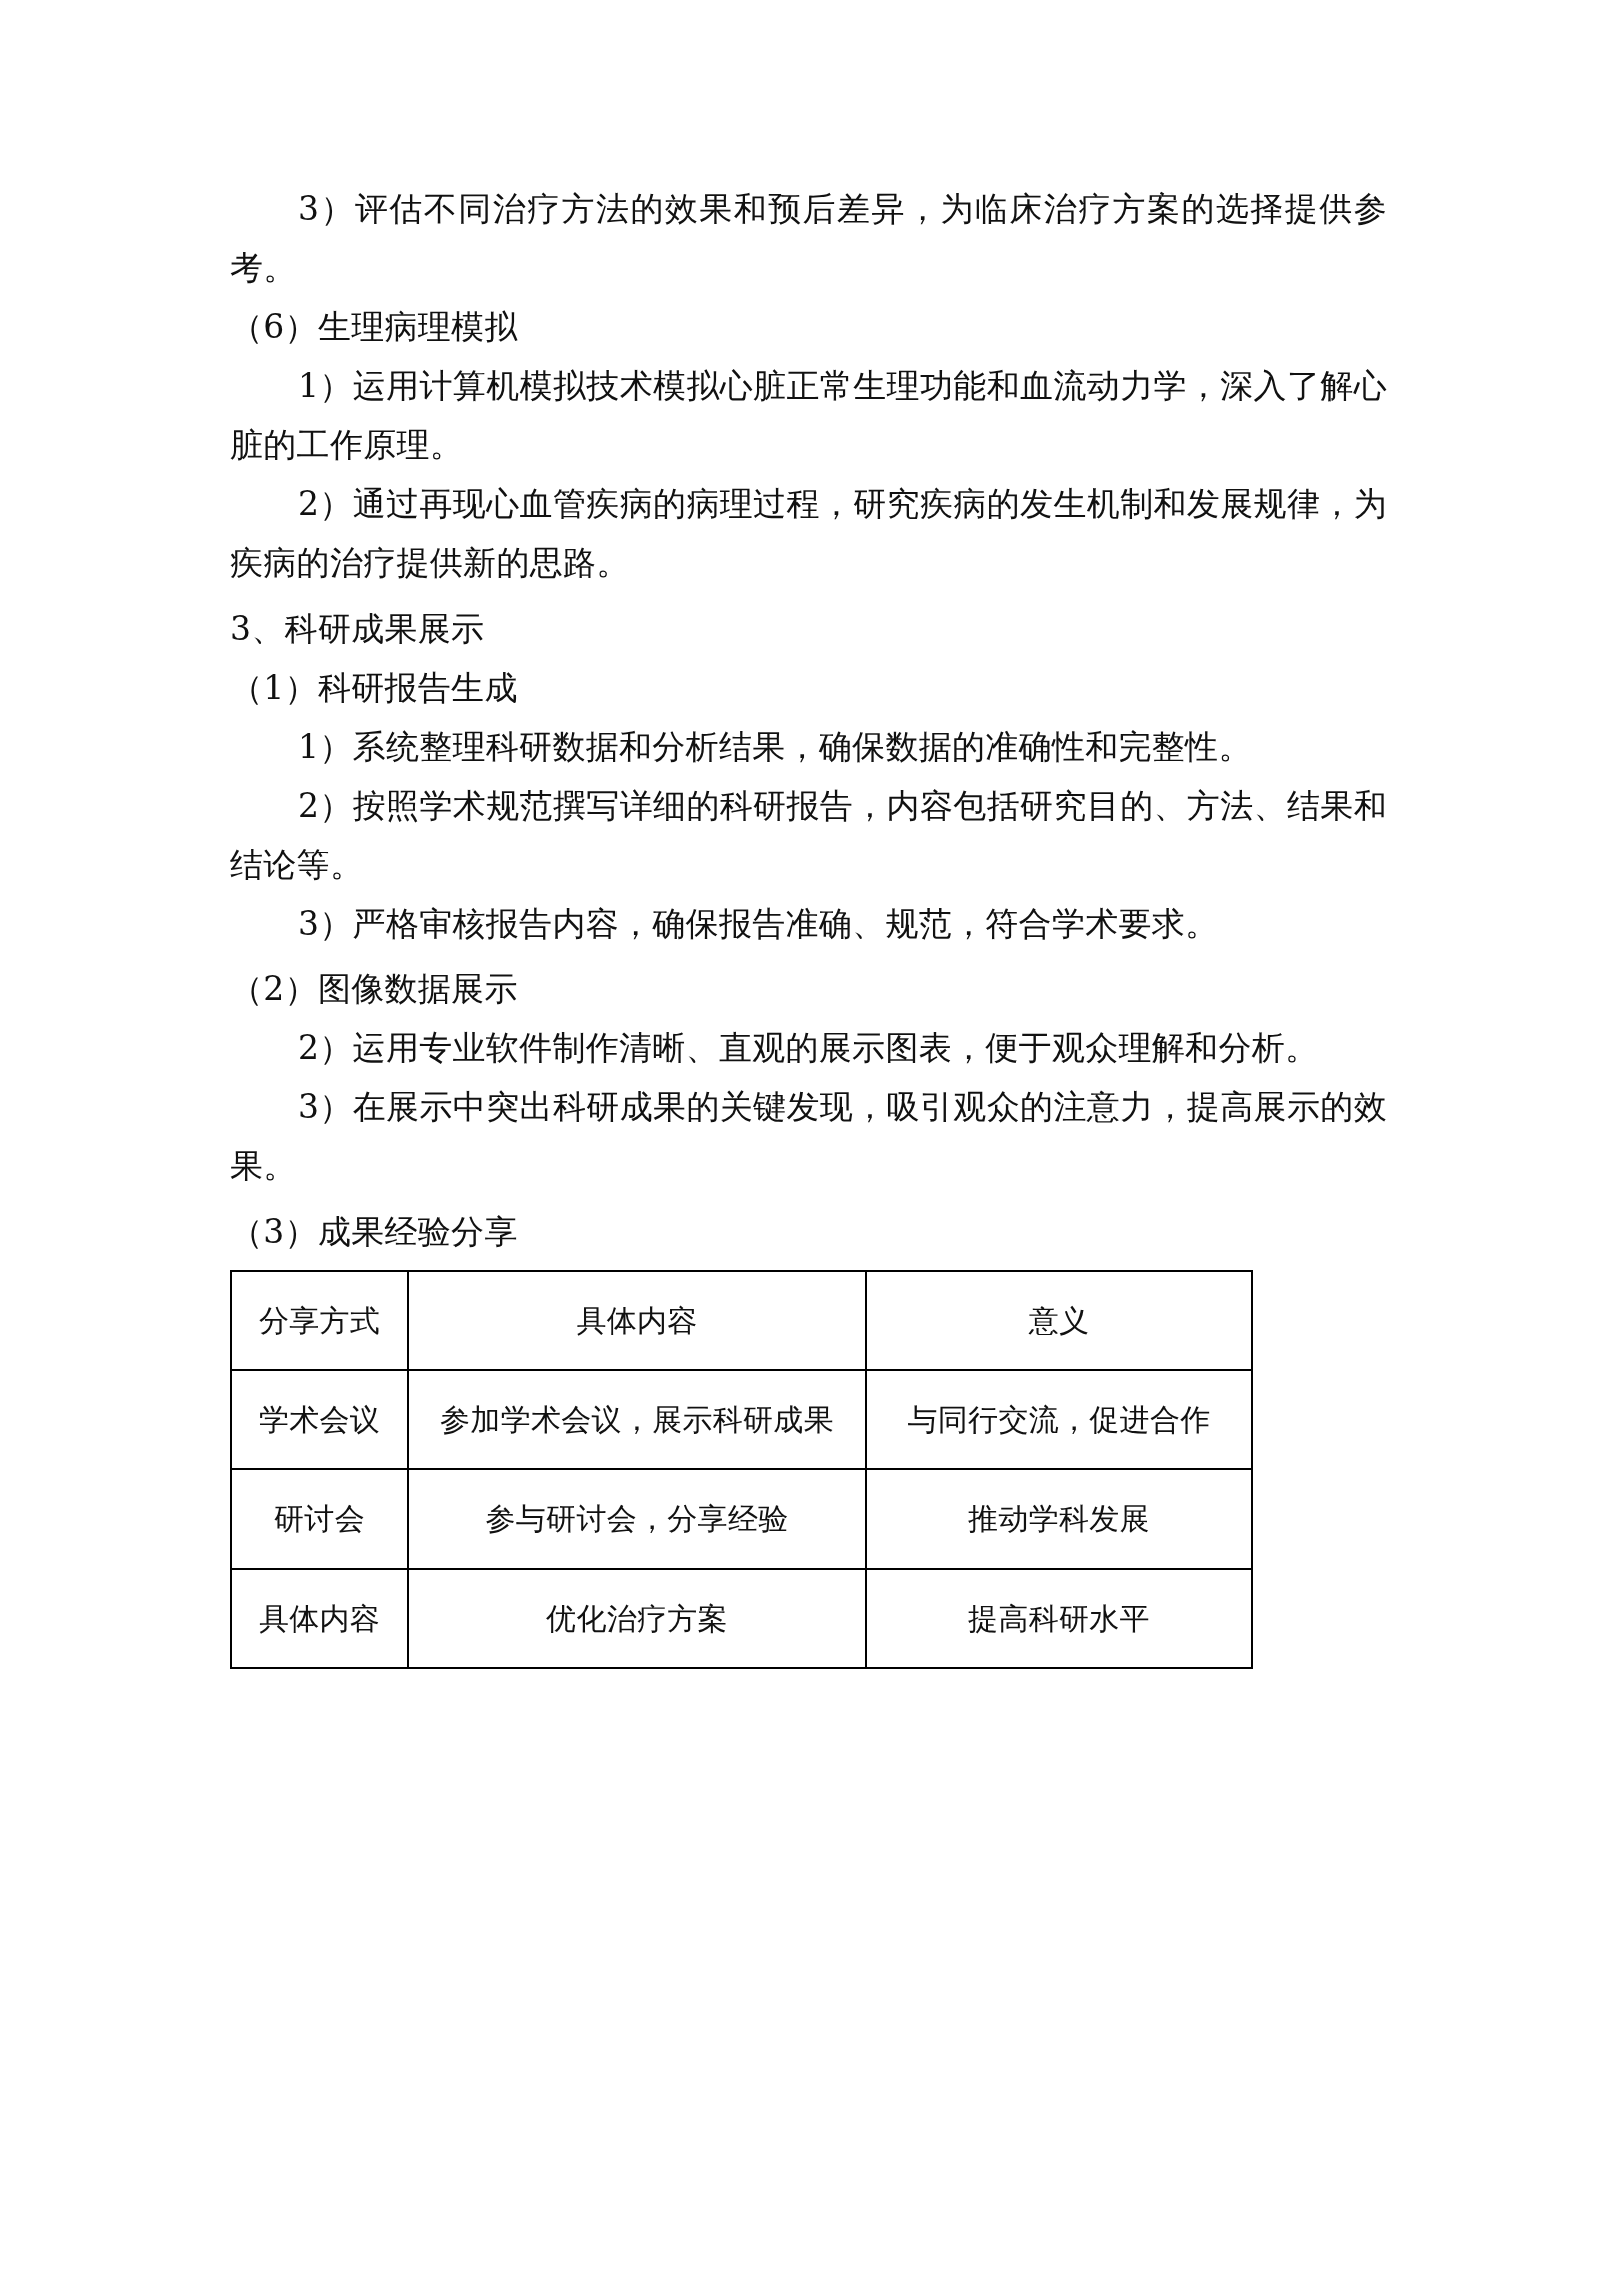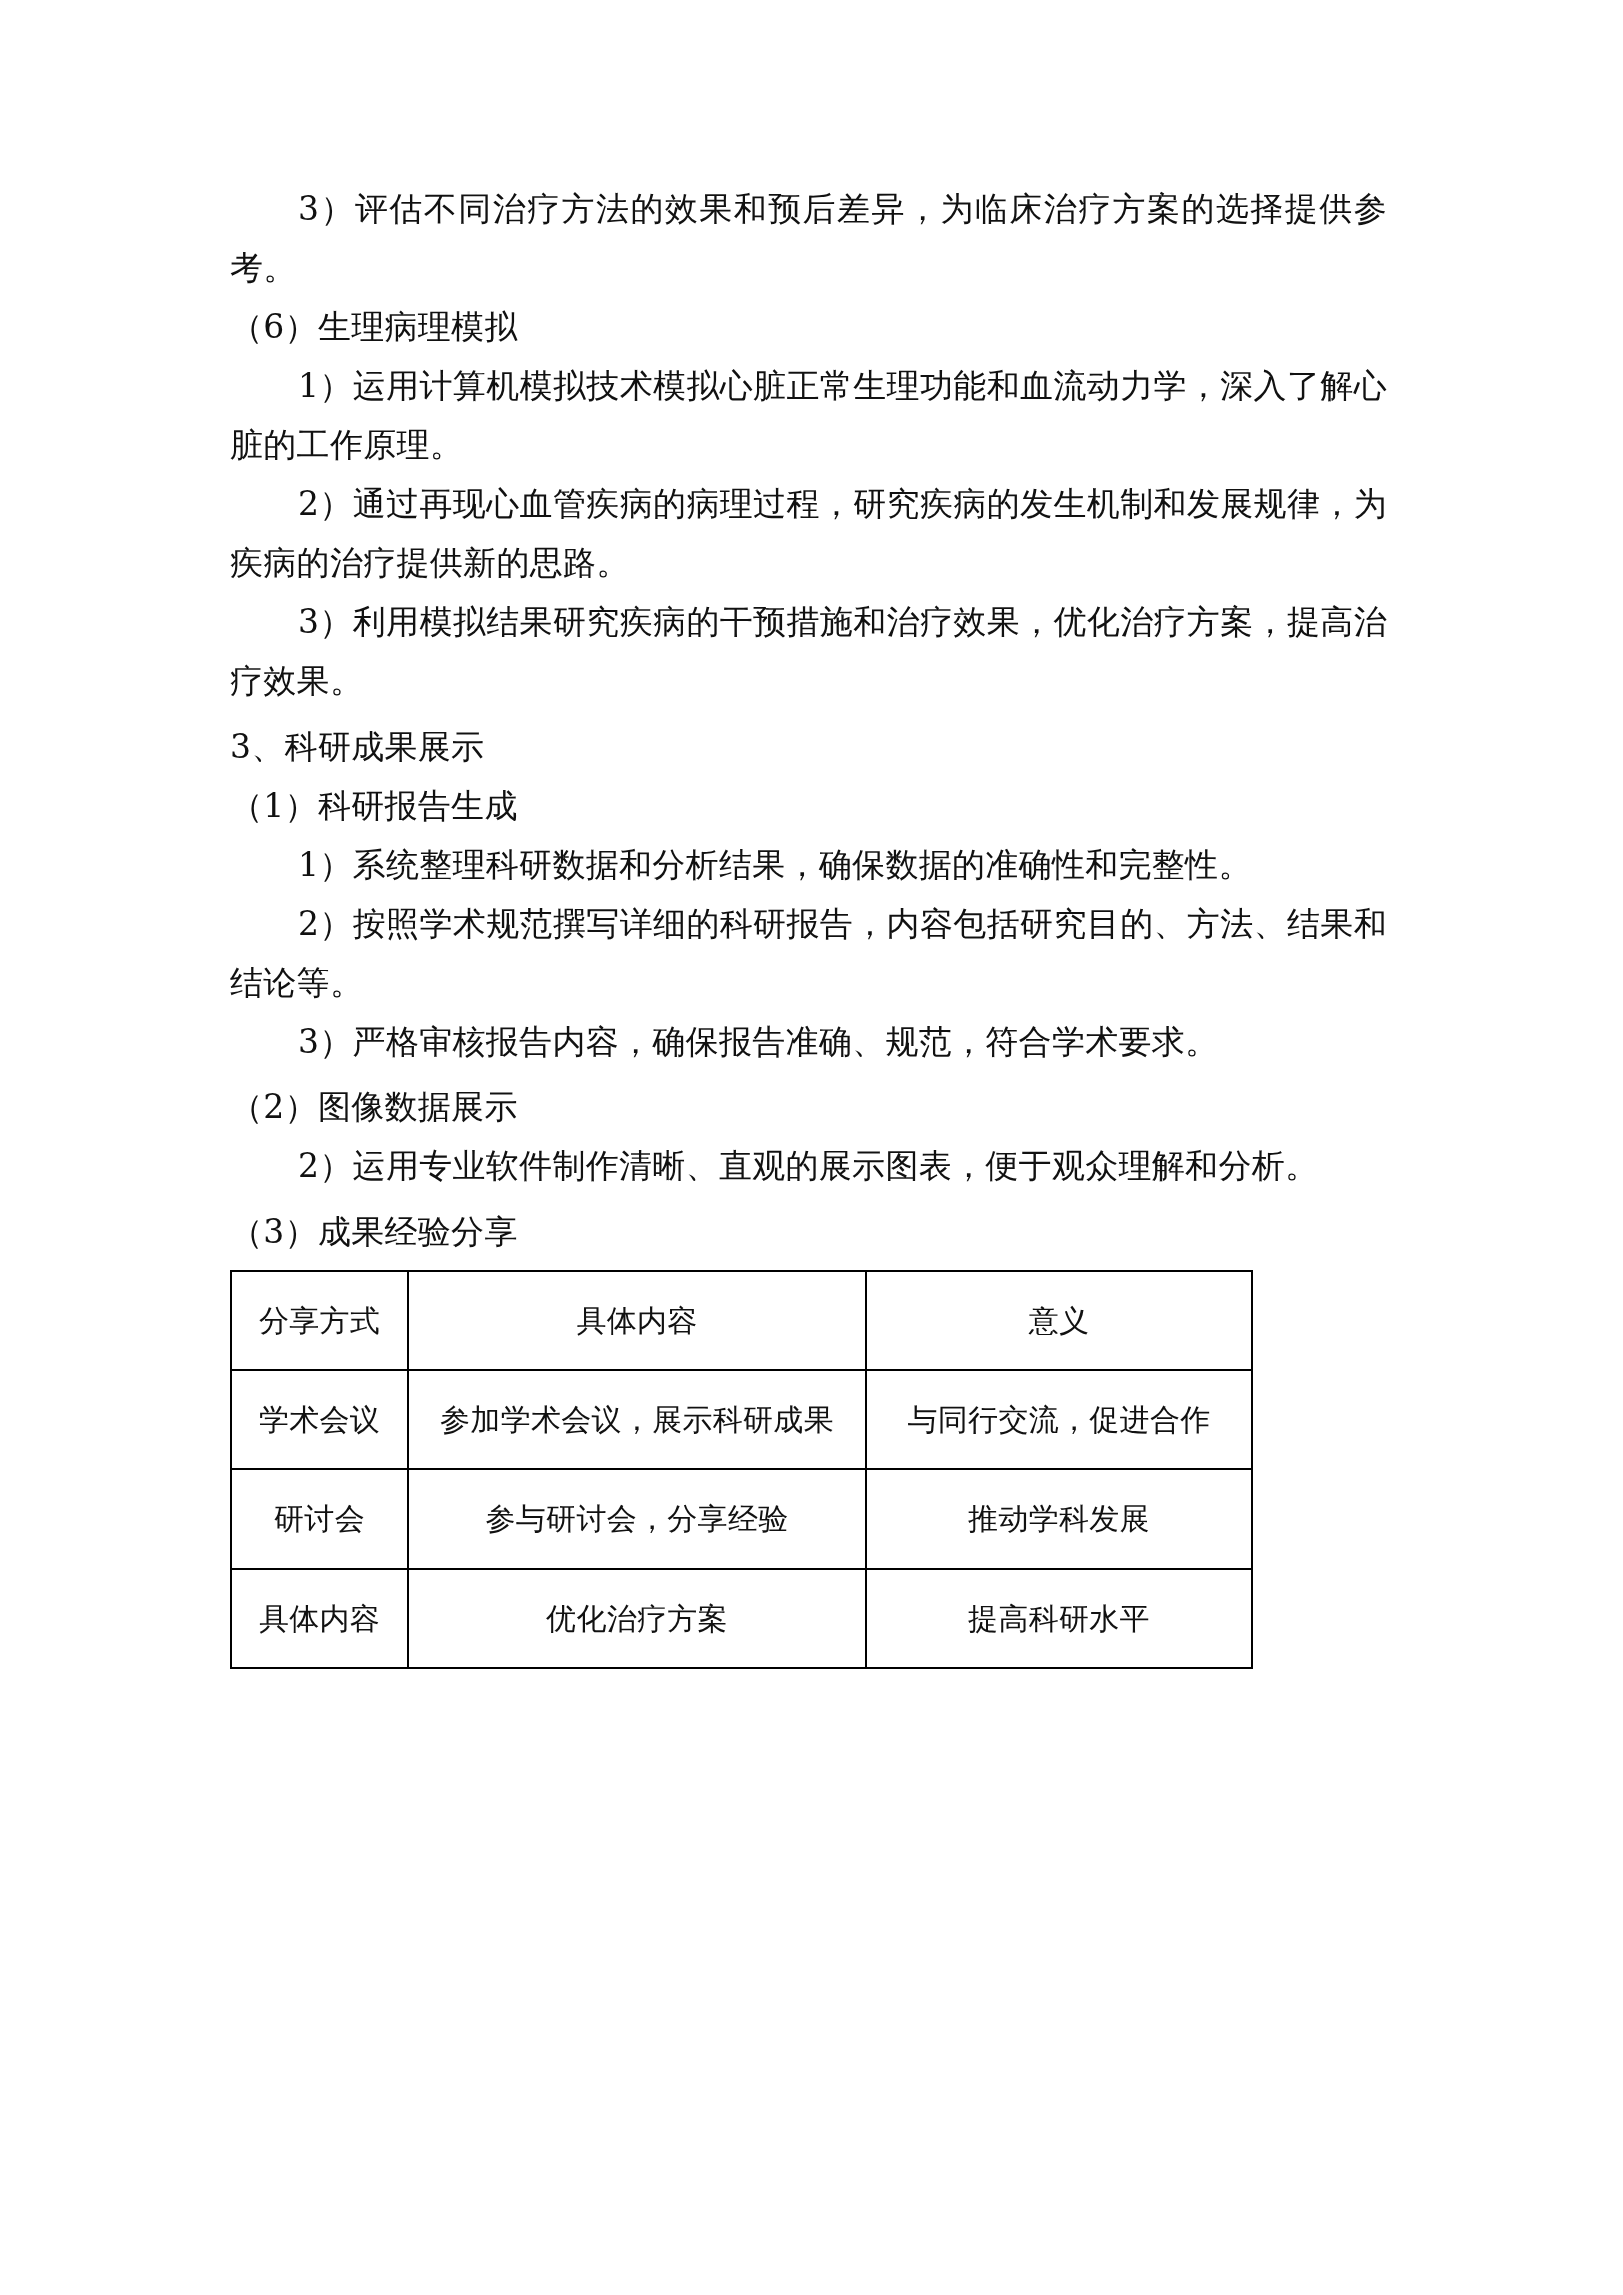--- a/index.html
+++ b/index.html
@@ -86,41 +86,41 @@
   <div id="content">
 
     <p class="para">3）评估不同治疗方法的效果和预后差异，为临床治疗方案的选择提供参考。</p>
 
     <p class="head">（6）生理病理模拟</p>
 
     <p class="para">1）运用计算机模拟技术模拟心脏正常生理功能和血流动力学，深入了解心脏的工作原理。</p>
 
     <p class="para">2）通过再现心血管疾病的病理过程，研究疾病的发生机制和发展规律，为疾病的治疗提供新的思路。</p>
 
-    <p class="para">3）利用模拟结果研究疾病的干预措施和治疗效果，优化治疗方案，提高治疗效果。</p>
 
     <div class="gap-sm"></div>
 
     <p class="head">3、科研成果展示</p>
 
     <p class="head">（1）科研报告生成</p>
 
     <p class="para">1）系统整理科研数据和分析结果，确保数据的准确性和完整性。</p>
 
     <p class="para">2）按照学术规范撰写详细的科研报告，内容包括研究目的、方法、结果和结论等。</p>
 
     <p class="para">3）严格审核报告内容，确保报告准确、规范，符合学术要求。</p>
 
     <div class="gap-sm"></div>
 
     <p class="head">（2）图像数据展示</p>
 
 
     <p class="para">2）运用专业软件制作清晰、直观的展示图表，便于观众理解和分析。</p>
 
+    <p class="para">3）在展示中突出科研成果的关键发现，吸引观众的注意力，提高展示的效果。</p>
 
     <div class="gap-sm"></div>
 
     <p class="head">（3）成果经验分享</p>
 
     <div class="tbl-wrap">
       <table class="share-table">
         <colgroup>
           <col class="c1">
             <col class="c2">

